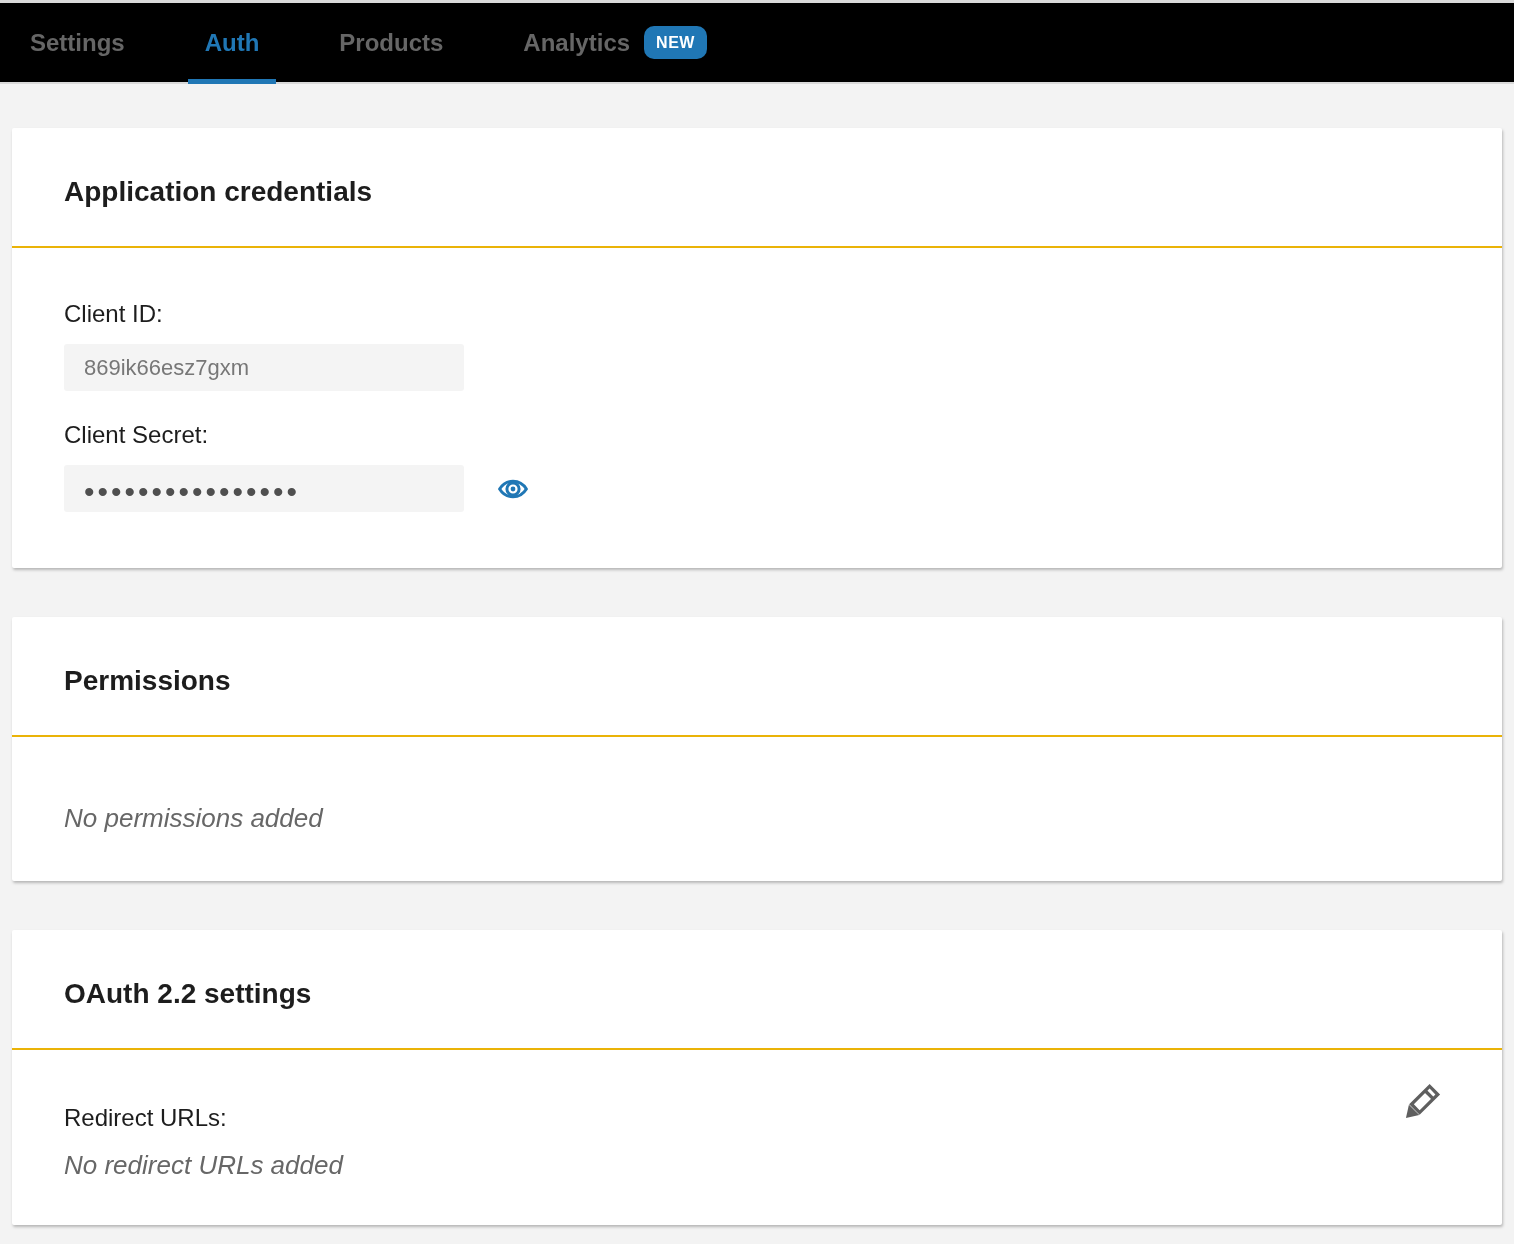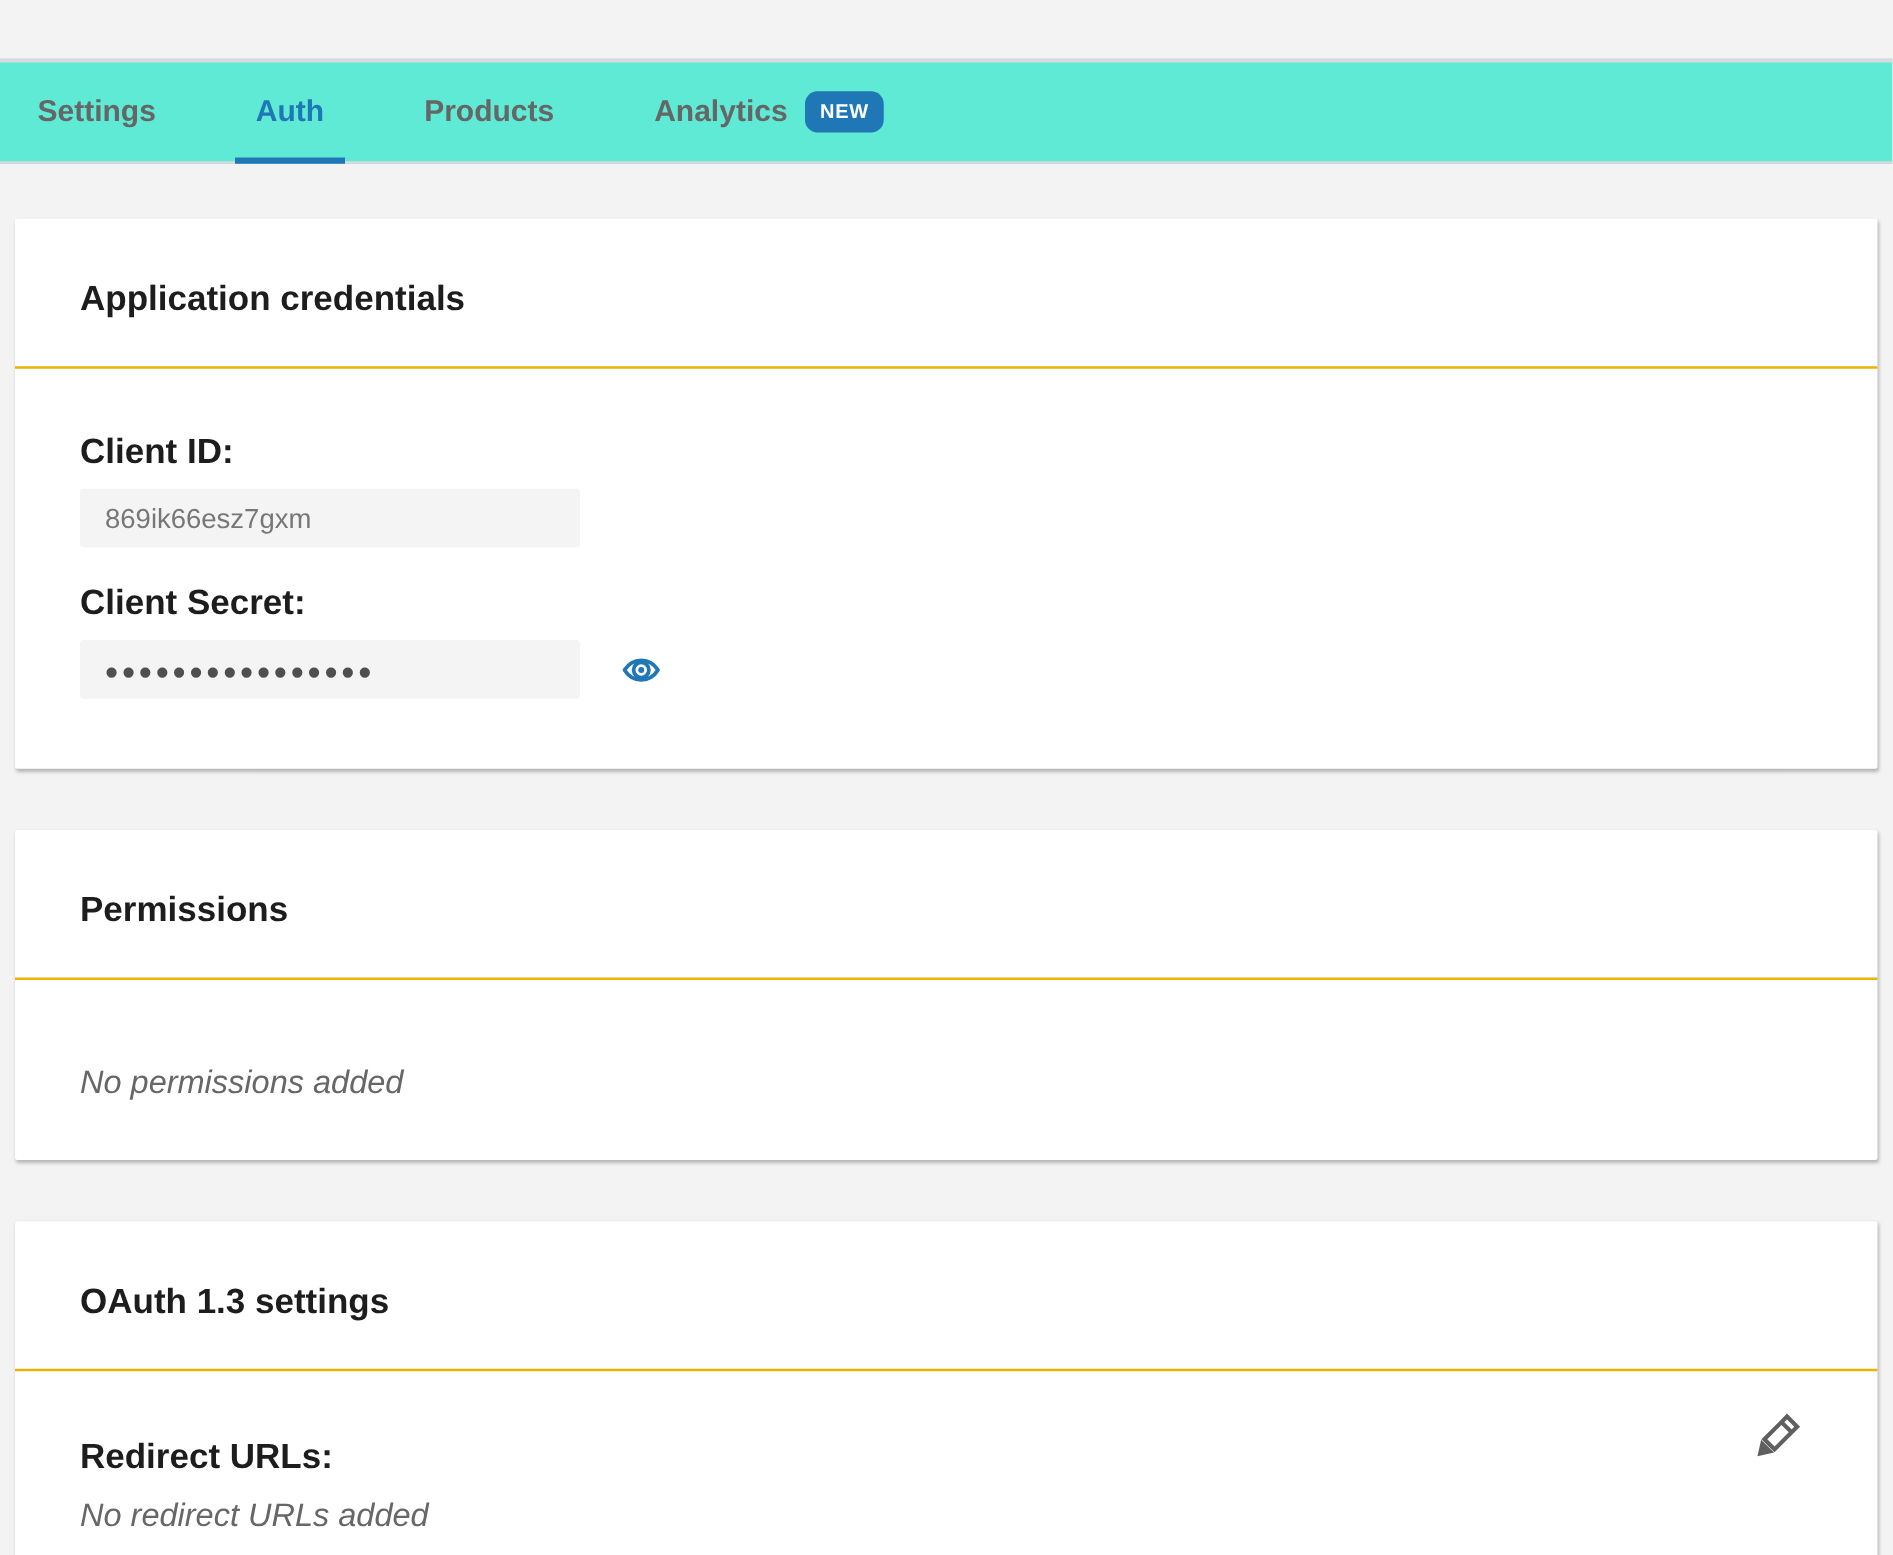--- a/index.html
+++ b/index.html
@@ -8,28 +8,27 @@
     height: 1244px;
     background: #f3f3f3;
     font-family: "Liberation Sans", sans-serif;
     color: #1d1d1d;
     overflow: hidden;
   }
 
   
   .tabbar {
     height: 84px;
-    background: #5eead4;
+    background: #000000;
     border-top: 3px solid #d9d9d9;
     border-bottom: 2px solid #d9d9d9;
     display: flex;
     align-items: center;
     padding-left: 30px;
     column-gap: 80px;
-    margin-top: 47px;
   }
   .tab {
     position: relative;
     height: 100%;
     display: flex;
     align-items: center;
     font-size: 24px;
     font-weight: 600;
     color: #666666;
     cursor: pointer;
@@ -75,23 +74,23 @@
   .card-header h2 {
     font-size: 28px;
     line-height: 30px;
     font-weight: 700;
     color: #1d1d1d;
   }
 
   
   .card-body.credentials { padding: 52px 52px 56px 52px; }
   .field-label {
-    font-size: 28px;
+    font-size: 24px;
     line-height: 28px;
-    font-weight: 700;
+    font-weight: 400;
     color: #1d1d1d;
     margin-bottom: 16px;
   }
   .field-label.second { margin-top: 30px; }
   .input-box {
     width: 400px;
     height: 47px;
     background: #f4f4f4;
     border-radius: 3px;
     display: flex;
@@ -205,21 +204,21 @@
     <div class="card-header">
       <h2>Permissions</h2>
     </div>
     <div class="card-body permissions">
       <div class="empty-text">No permissions added</div>
     </div>
   </section>
 
   <section class="card">
     <div class="card-header">
-      <h2>OAuth 1.3 settings</h2>
+      <h2>OAuth 2.2 settings</h2>
     </div>
     <div class="card-body oauth">
       <div class="field-label">Redirect URLs:</div>
       <div class="empty-text">No redirect URLs added</div>
       <button class="edit-btn" aria-label="Edit redirect URLs">
         <span style="display:flex;">
           <svg width="46" height="46" viewBox="0 0 44 44">
             <g transform="rotate(45 22 22)">
               <rect x="16.5" y="3.5" width="11" height="24.5" fill="none" stroke="#5f5f5f" stroke-width="3.2"></rect>
               <line x1="16.5" y1="9.5" x2="27.5" y2="9.5" stroke="#5f5f5f" stroke-width="3.2"></line>

